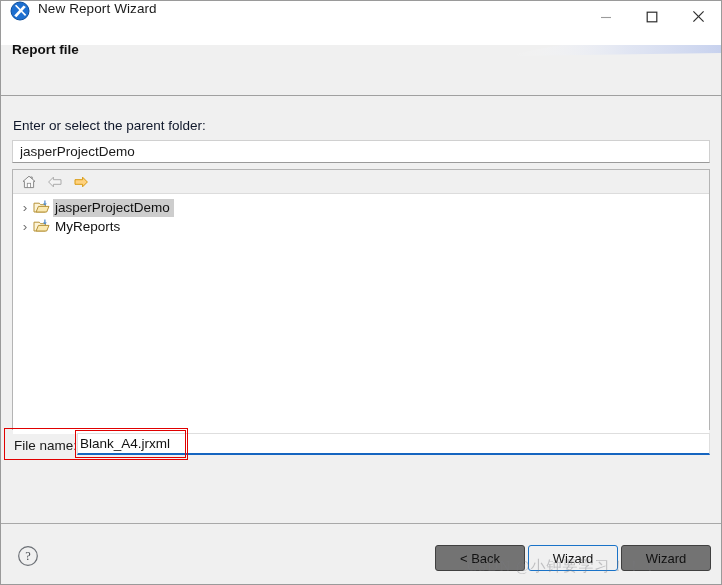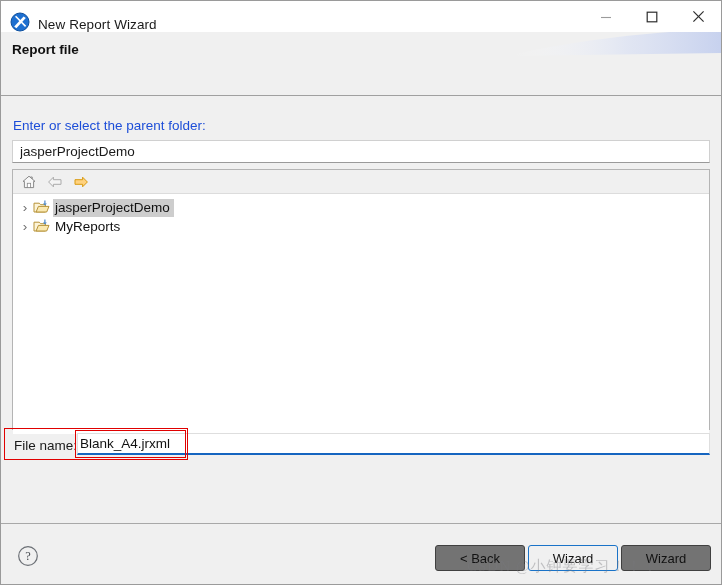--- a/index.html
+++ b/index.html
@@ -23,24 +23,24 @@
     border: 1px solid #9a9a9a;
     background: #f0f0f0;
     overflow: hidden;
   }
 
   
   #titlebar {
     position: absolute;
     left: 0; top: 0;
     width: 720px;
-    height: 31px;
-    background: #ffffff;
-    display: flex;
-    align-items: flex-end;
+    height: 44px;
+    background: #ffffff;
+    display: flex;
+    align-items: flex-start;
   }
   #title-icon {
     width: 20px; height: 20px;
     margin-left: 9px;
     margin-right: 8px;
     flex: 0 0 auto;
     position: relative;
   }
   #title-text {
     font-size: 13.5px;
@@ -103,21 +103,21 @@
     left: 0; top: 96px;
     width: 720px;
     height: 426px;
     background: #f0f0f0;
   }
 
   #parent-label {
     position: absolute;
     left: 12px; top: 21px;
     font-size: 13.5px;
-    color: #1d4ed8;
+    color: #0f172a;
   }
 
   #parent-input {
     position: absolute;
     left: 11px; top: 43px;
     width: 698px;
     height: 23px;
     box-sizing: border-box;
     background: #ffffff;
     border: 1px solid #d0d0d0;

